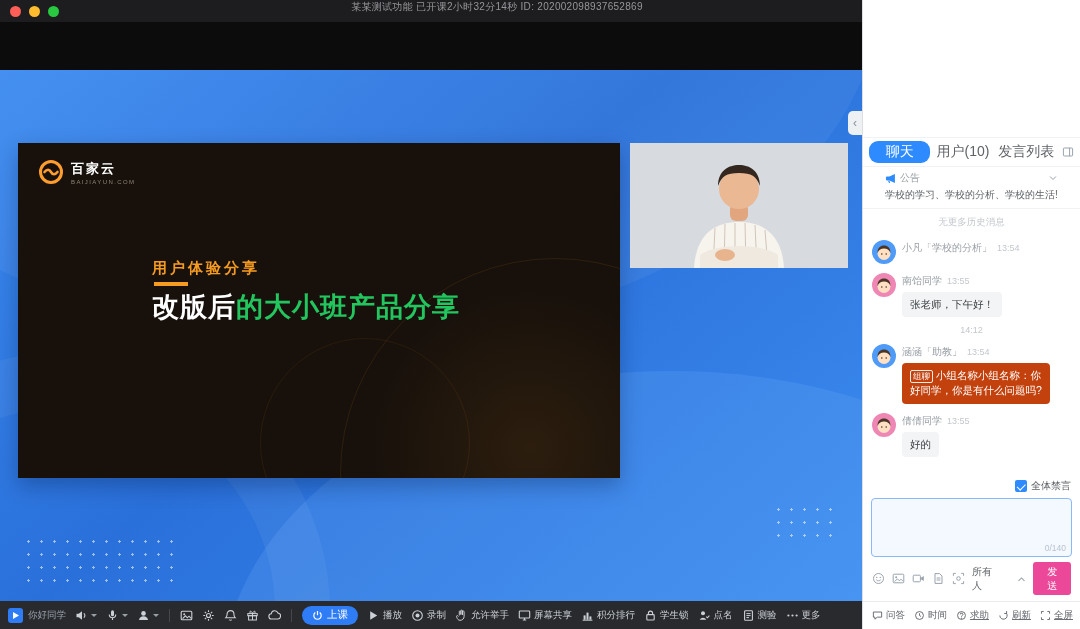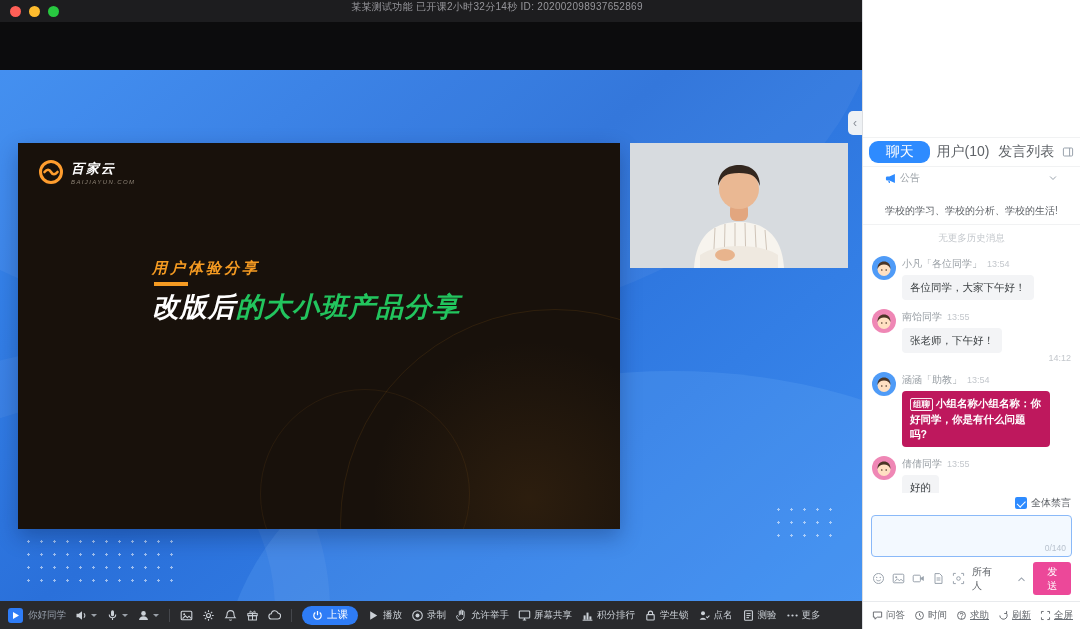--- a/index.html
+++ b/index.html
@@ -18,21 +18,21 @@
   .main { position:absolute; left:0; top:22px; width:862px; height:579px; background:#0c0c0d; }
   .stage { position:absolute; left:0; top:48px; width:862px; height:531px; overflow:hidden;
            background:linear-gradient(140deg,#3a8af0 0%,#2a70da 45%,#3c8cf0 100%); }
   .curve1 { position:absolute; width:1100px; height:700px; border-radius:50%; background:rgba(255,255,255,.05); left:-220px; top:-430px; }
   .curve2 { position:absolute; width:900px; height:620px; border-radius:50%; background:rgba(130,190,255,.16); right:-260px; bottom:-390px; }
   .curve3 { position:absolute; width:520px; height:520px; border-radius:50%; border:55px solid rgba(255,255,255,.05); left:-190px; bottom:-270px; }
   .dots { position:absolute; background-image:radial-gradient(rgba(255,255,255,.55) 1px, transparent 1.4px); background-size:13px 13px; z-index:1; }
   .dots-1 { left:22px; bottom:14px; width:160px; height:52px; }
   .dots-2 { right:26px; bottom:58px; width:64px; height:40px; }
 
-  .slide { position:absolute; left:18px; top:73px; width:602px; height:386px; background:#18110b; z-index:2; box-shadow:0 8px 20px rgba(0,20,60,.3); overflow:hidden;font-style:italic; }
+  .slide { position:absolute; left:18px; top:73px; width:602px; height:335px; background:#18110b; z-index:2; box-shadow:0 8px 20px rgba(0,20,60,.3); overflow:hidden; }
   .ring { position:absolute; border-radius:50%; }
   .ring1 { width:320px; height:320px; right:-70px; bottom:-130px; background:radial-gradient(circle, rgba(150,95,30,.16), transparent 70%); }
   .ring2 { width:430px; height:430px; right:-150px; bottom:-210px; border:1px solid rgba(245,155,34,.10); }
   .ring3 { width:210px; height:210px; right:150px; bottom:-70px; border:1px solid rgba(245,155,34,.08); }
   .slide-logo { position:absolute; left:20px; top:16px; display:flex; align-items:center; gap:7px; }
   .slide-logo-txt { display:flex; flex-direction:column; }
   .slide-logo-name { color:#fff; font-size:13px; font-weight:bold; letter-spacing:2px; }
   .slide-logo-sub { color:#8d8376; font-size:6px; letter-spacing:1.4px; margin-top:1px; }
   .slide-subtitle { position:absolute; left:134px; top:116px; color:#f59b22; font-size:15px; font-weight:bold; letter-spacing:3px; }
   .slide-underline { position:absolute; left:136px; top:139px; width:34px; height:4px; background:#f59b22; }
@@ -58,38 +58,38 @@
   .sidebar { position:absolute; left:862px; top:0; width:218px; height:629px; background:#fff; border-left:1px solid #dcdee1; display:flex; flex-direction:column; }
   .cam-area { height:138px; flex:none; background:#fff; border-bottom:1px solid #f1f2f3; }
   .tabs { flex:none; display:flex; align-items:center; padding:3px 6px 3px 6px; gap:2px; border-bottom:1px solid #f1f2f3; }
   .tab { flex:1; text-align:center; font-size:14px; color:#5f6368; padding:2px 0; cursor:pointer; }
   .tab.active { background:#2e8bff; color:#fff; border-radius:9px; }
   .tab-extra { flex:none; display:flex; align-items:center; padding-left:3px; cursor:pointer; }
   .announcement { flex:none; padding:4px 22px 6px; border-bottom:1px solid #f1f2f3; }
   .ann-head { display:flex; align-items:center; gap:4px; }
   .ann-label { font-size:10px; color:#9aa0a6; }
   .ann-expand { margin-left:auto; cursor:pointer; display:flex; }
-  .ann-text { margin-top:19px; font-size:10px; color:#5f6368; line-height:1.4; }
+  .ann-text { margin-top:3px; font-size:10px; color:#5f6368; line-height:1.4; }
   .history { flex:none; text-align:center; font-size:9.5px; color:#c3c7cc; padding:7px 0 2px; }
   .chat { flex:1; padding:0 9px; overflow:hidden; }
   .msg { display:flex; gap:6px; margin-top:9px; }
   .avatar { width:24px; height:24px; border-radius:50%; flex:none; overflow:hidden; cursor:pointer; }
   .av-blue { background:#4f9bf7; } .av-pink { background:#ef87b5; }
   .msg-head { display:flex; align-items:baseline; gap:5px; padding-top:1px; }
   .msg-name { font-size:10px; color:#9aa0a6; }
   .msg-time { font-size:9px; color:#c3c7cc; }
   .bubble { display:inline-block; margin-top:4px; background:#f3f4f6; border-radius:4px; padding:5px 8px; font-size:10.5px; color:#3c4043; line-height:1.45; max-width:148px; }
-  .bubble.blue { background:#be185d; color:#fff;font-weight:bold; }
+  .bubble.blue { background:#c2410c; color:#fff; }
   .gtag { display:inline-block; border:1px solid rgba(255,255,255,.9); border-radius:2px; font-size:8.5px; line-height:1.3; padding:0 2px; margin-right:3px; }
-  .time-divider { text-align:right; font-size:9px; color:#c3c7cc; margin-top:0; }
+  .time-divider { text-align:center; font-size:9px; color:#c3c7cc; margin-top:8px; }
   .mute-row { flex:none; display:flex; justify-content:flex-end; align-items:center; gap:4px; padding:3px 9px 5px; }
   .checkbox { width:12px; height:12px; background:#2e8bff; border-radius:2px; position:relative; cursor:pointer; }
   .checkbox::after { content:""; position:absolute; left:3.5px; top:1.5px; width:3.5px; height:6.5px; border:solid #fff; border-width:0 1.6px 1.6px 0; transform:rotate(45deg); }
   .mute-label { font-size:10px; color:#5f6368; }
-  .composer { flex:none; margin:0 8px; height:42px; border:1px solid #8ab9f8; background:#f3f9ff; border-radius:4px; position:relative; }
+  .composer { flex:none; margin:0 8px; height:59px; border:1px solid #8ab9f8; background:#f3f9ff; border-radius:4px; position:relative; }
   .composer textarea { position:absolute; inset:0; background:transparent; border:none; outline:none; resize:none; font-family:inherit; font-size:10.5px; color:#3c4043; padding:4px 6px; }
   .counter { position:absolute; right:5px; bottom:3px; font-size:8.5px; color:#b9c3cf; }
   .composer-bar { flex:none; display:flex; align-items:center; gap:7px; padding:5px 9px 6px; color:#9aa3ad; }
   .cb-ic { display:flex; align-items:center; cursor:pointer; }
   .audience { margin-left:auto; display:flex; align-items:center; gap:16px; font-size:10px; color:#5f6368; cursor:pointer; }
   .send-btn { background:#ec4899; color:#fff; border:none; border-radius:3px; font-size:10px; padding:2.5px 9px; font-family:inherit; cursor:pointer; }
   .side-footer { flex:none; height:28px; border-top:1px solid #e8eaed; display:flex; align-items:center; padding:0 9px; gap:9px; color:#6b7178; }
   .sf-item { display:flex; align-items:center; gap:3px; font-size:9.5px; color:#5f6368; cursor:pointer; white-space:nowrap; }
   .sf-right { margin-left:auto; display:flex; align-items:center; gap:9px;text-decoration:underline; }
   svg { display:block; }
@@ -389,24 +389,23 @@
         <div class="avatar av-blue">
           <svg width="24" height="24" viewBox="0 0 24 24">
               <circle cx="12" cy="13.5" r="6.5" fill="#ffe0c2"></circle>
               <path d="M5.5 13C5.5 7.5 8.5 5.5 12 5.5c3.5 0 6.5 2 6.5 7.5-1.5-3.5-3.5-4.5-6.5-4.5S7 9.5 5.5 13z" fill="#4a3526"></path>
               <circle cx="9.8" cy="14" r="0.8" fill="#4a3526"></circle>
               <circle cx="14.2" cy="14" r="0.8" fill="#4a3526"></circle>
             </svg>
         </div>
         <div class="msg-body">
           <div class="msg-head">
-            <span class="msg-name">小凡「各位同学」</span>
+            <span class="msg-name">小凡「学校的分析」</span>
             <span class="msg-time">13:54</span>
           </div>
-          <div class="bubble">各位同学，大家下午好！</div>
         </div>
       </div>
 
       <div class="msg">
         <div class="avatar av-pink">
           <svg width="24" height="24" viewBox="0 0 24 24">
               <circle cx="12" cy="13.5" r="6.5" fill="#ffe0c2"></circle>
               <path d="M5.5 13C5.5 7.5 8.5 5.5 12 5.5c3.5 0 6.5 2 6.5 7.5-1.5-3.5-3.5-4.5-6.5-4.5S7 9.5 5.5 13z" fill="#4a3526"></path>
               <circle cx="9.8" cy="14" r="0.8" fill="#4a3526"></circle>
               <circle cx="14.2" cy="14" r="0.8" fill="#4a3526"></circle>

